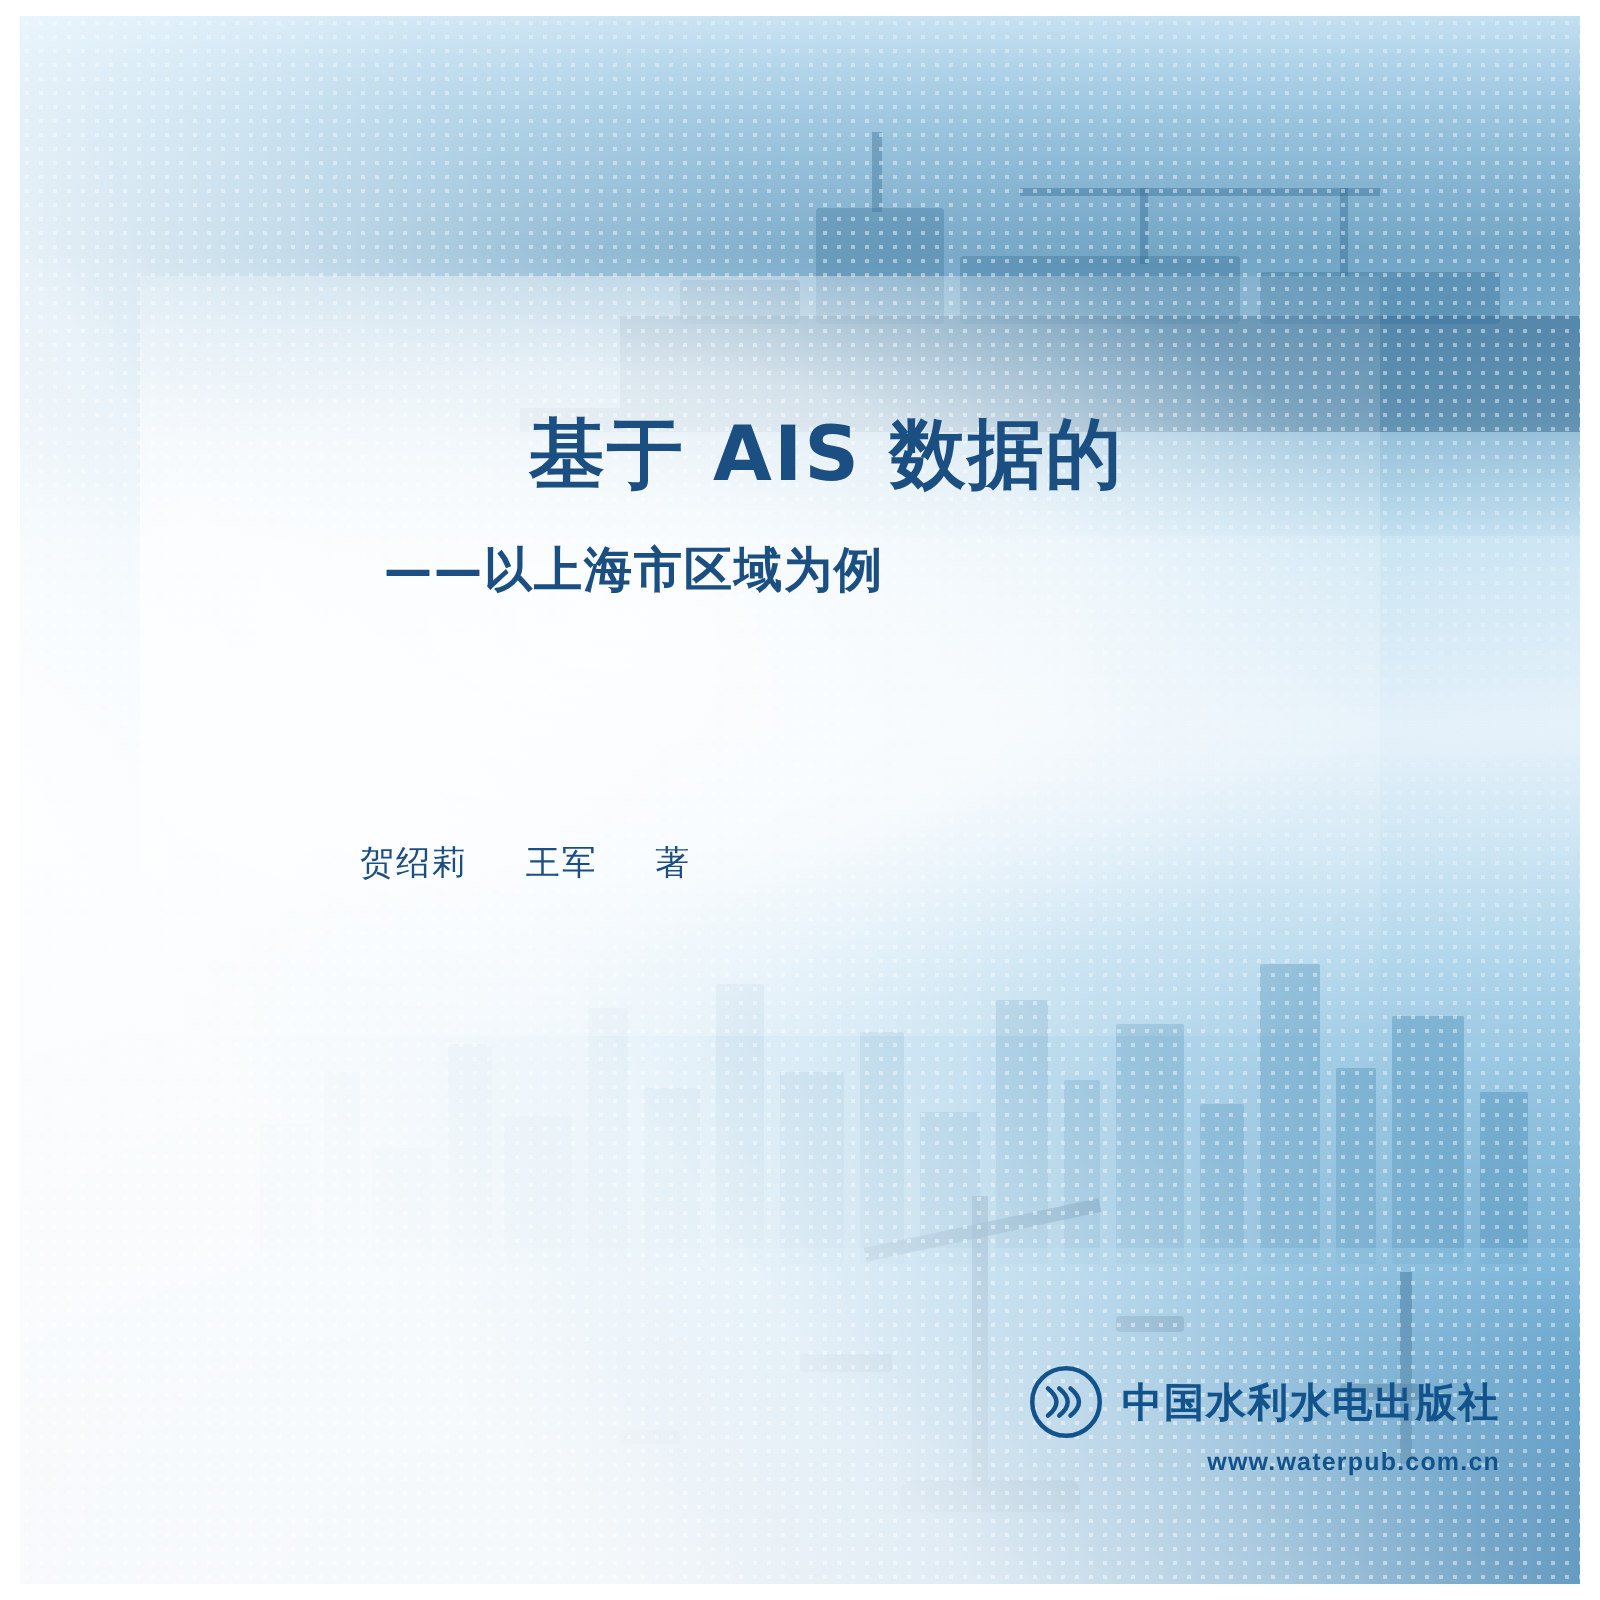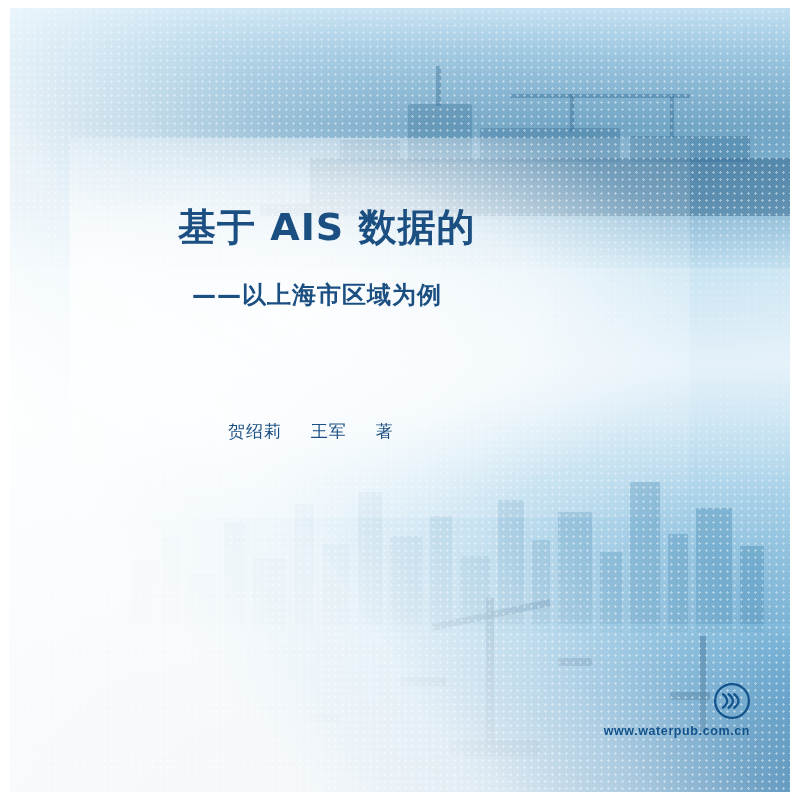--- a/index.html
+++ b/index.html
@@ -166,42 +166,42 @@
     width: 470px;
   }
   .title-line {
     font-family: "DejaVu Sans", "Liberation Sans", sans-serif;
     font-weight: bold;
     font-size: 38px;
     line-height: 47px;
     color: #1b4f82;
     letter-spacing: 1px;
     white-space: nowrap;
+    text-align: center;
   }
   .subtitle {
-    margin-top: 28px;
+    margin-top: 18px;
     padding-left: 14px;
     font-family: "DejaVu Sans", "Liberation Sans", sans-serif;
     font-weight: bold;
     font-size: 24px;
     line-height: 32px;
     color: #1b4f82;
     letter-spacing: 1px;
     white-space: nowrap;
   }
   .authors {
     position: absolute;
     left: 170px;
     top: 412px;
     font-family: "DejaVu Sans", "Liberation Sans", sans-serif;
     font-size: 17px;
     color: #1b4f82;
     letter-spacing: 1px;
     white-space: nowrap;
-    margin-left: 48px;
   }
   .authors .gap { display: inline-block; width: 16px; }
 
   
   .publisher {
     position: absolute;
     right: 40px;
     bottom: 54px;
     display: flex;
     flex-direction: column;
@@ -312,18 +312,19 @@
     </div>
 
     <div class="publisher">
       <div class="pub-row">
         <svg class="pub-mark" viewBox="0 0 64 64" aria-hidden="true">
           <circle cx="32" cy="32" r="30" fill="none" stroke="#12538c" stroke-width="4"></circle>
           <path d="M16 20 C26 28, 26 36, 16 44" fill="none" stroke="#12538c" stroke-width="4" stroke-linecap="round"></path>
           <path d="M26 20 C36 28, 36 36, 26 44" fill="none" stroke="#12538c" stroke-width="4" stroke-linecap="round"></path>
           <path d="M36 20 C46 28, 46 36, 36 44" fill="none" stroke="#12538c" stroke-width="4" stroke-linecap="round"></path>
         </svg>
+        <span class="pub-name">中国水利水电出版社</span>
       </div>
       <div class="pub-url">www.waterpub.com.cn</div>
     </div>
 
   </div>
 </div>
 
 </body></html>

